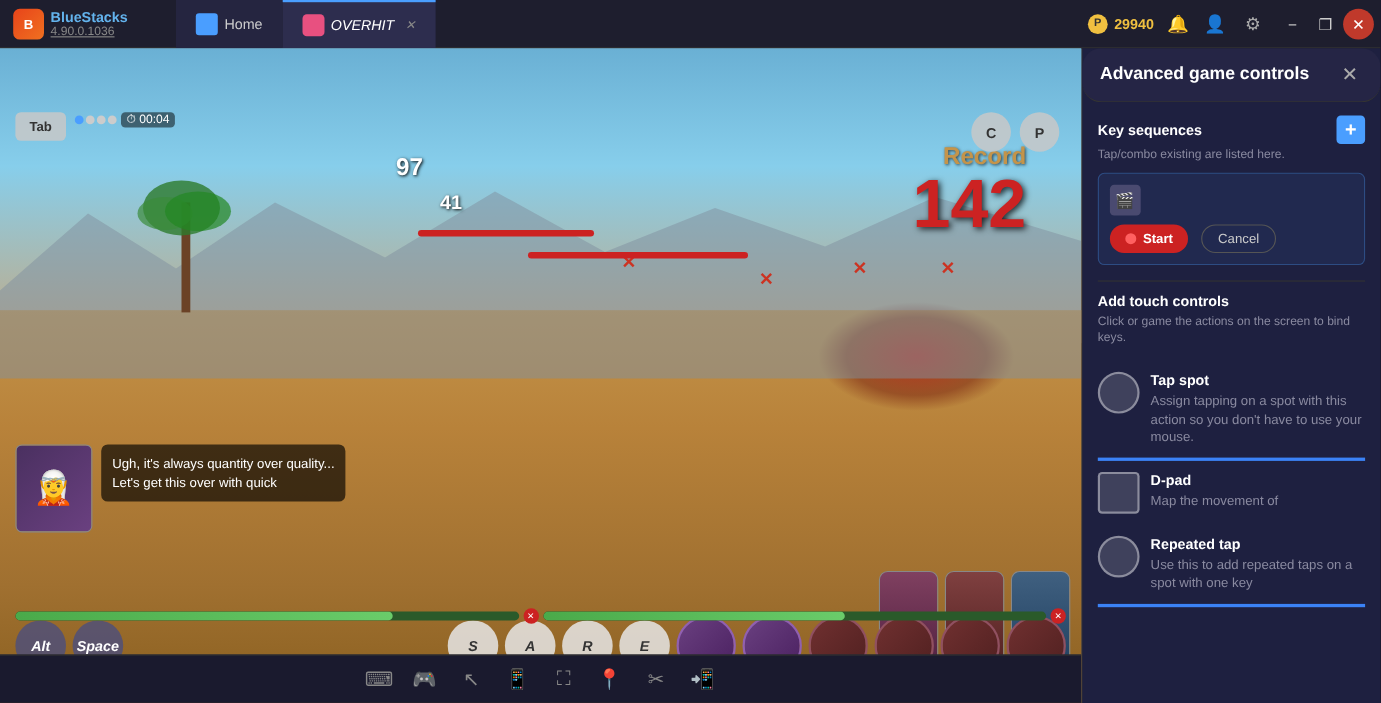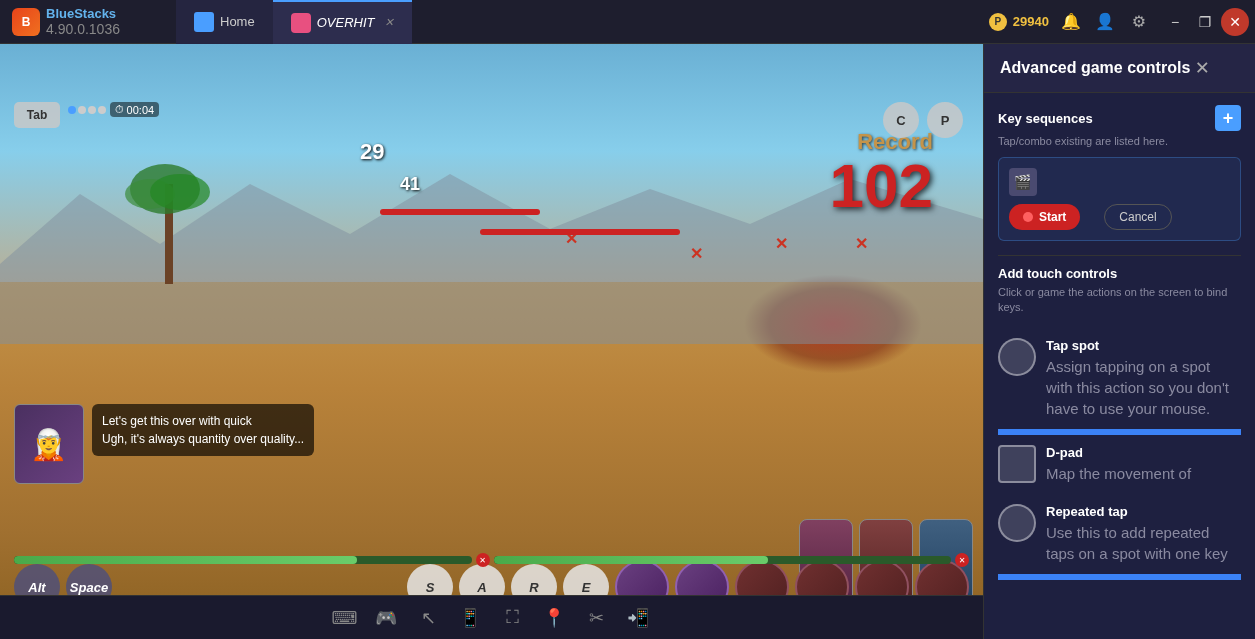--- a/index.html
+++ b/index.html
@@ -10,27 +10,27 @@
       display: flex; align-items: center;
       background: #1e1e2e; height: 44px;
       border-bottom: 1px solid #333;
     }
     #bluestacks-logo {
       display: flex; align-items: center; gap: 6px;
       padding: 0 12px; min-width: 160px;
     }
     .bs-icon { width: 28px; height: 28px; background: linear-gradient(135deg, #e8441a, #f07020); border-radius: 6px; display: flex; align-items: center; justify-content: center; color: white; font-weight: bold; font-size: 12px; }
     .bs-name { color: #63b3ed; font-weight: bold; font-size: 13px; }
-    .bs-version { color: #888; font-size: 14px; }
+    .bs-version { color: #888; font-size: 11px; text-decoration: underline; }
     .tab-home, .tab-game {
       display: flex; align-items: center; gap: 6px;
       padding: 0 18px; height: 44px; cursor: pointer;
       font-size: 13px; color: #ccc;
     }
-    .tab-home { background: #252540; margin-left: 16px; }
+    .tab-home { background: #252540; }
     .tab-game { background: #2d2d4e; color: white; border-top: 2px solid #4a9eff; font-style: italic; }
     .tab-icon { width: 20px; height: 20px; background: #555; border-radius: 50%; }
     .tab-icon.home { background: #4a9eff; border-radius: 3px; }
     .title-spacer { flex: 1; }
     .title-coins { display: flex; align-items: center; gap: 6px; color: #f0c040; font-size: 13px; font-weight: bold; }
     .coin-icon { width: 18px; height: 18px; background: #f0c040; border-radius: 50%; display: flex; align-items: center; justify-content: center; color: #333; font-size: 10px; font-weight: bold; }
     .title-icons { display: flex; align-items: center; gap: 10px; padding: 0 10px; color: #aaa; }
     .title-icon-btn { width: 24px; height: 24px; display: flex; align-items: center; justify-content: center; color: #aaa; font-size: 16px; cursor: pointer; }
     .title-close-area { display: flex; align-items: center; gap: 2px; padding-right: 6px; }
     .wm-btn { width: 28px; height: 28px; border-radius: 50%; display: flex; align-items: center; justify-content: center; cursor: pointer; color: #ccc; font-size: 14px; }
@@ -139,23 +139,24 @@
 
     
     #right-panel {
       width: 272px; height: 639px; background: #1e2040;
       display: flex; flex-direction: column;
       border-left: 1px solid #333;
     }
 
     
     #panel-header {
-      display: flex; align-items: center; 
+      display: flex; align-items: center; justify-content: space-between;
       padding: 12px 16px; background: #252545;
       border-bottom: 1px solid #333;
+      border-radius: 17px;
     }
     .panel-title { color: white; font-size: 16px; font-weight: bold; }
     .panel-close { width: 24px; height: 24px; display: flex; align-items: center; justify-content: center; color: #aaa; cursor: pointer; font-size: 18px; }
 
     
     #panel-content { flex: 1; overflow-y: auto; padding: 12px 14px; }
 
     
     .section-header {
       display: flex; align-items: center; justify-content: space-between;
@@ -171,21 +172,21 @@
 
     
     .record-card {
       background: rgba(74, 158, 255, 0.08); border: 1px solid rgba(74, 158, 255, 0.3);
       border-radius: 6px; padding: 10px; margin-bottom: 14px;
     }
     .record-card-top { display: flex; align-items: flex-start; gap: 8px; margin-bottom: 8px; }
     .record-icon { width: 28px; height: 28px; background: #4a4a70; border-radius: 4px; display: flex; align-items: center; justify-content: center; font-size: 14px; flex-shrink: 0; }
     .record-text-title { color: #5ab0ff; font-size: 12px; font-weight: bold; margin-bottom: 2px; }
     .record-text-desc { color: #8a8aa8; font-size: 11px; line-height: 1.4; }
-    .record-actions { display: flex; gap: 24px; }
+    .record-actions { display: flex; gap: 12px; }
     .btn-start {
       display: flex; align-items: center; gap: 6px;
       background: #cc2222; border-radius: 18px; padding: 5px 14px;
       color: white; font-size: 12px; font-weight: bold; cursor: pointer;
     }
     .btn-start .red-dot { width: 10px; height: 10px; border-radius: 50%; background: #ff6060; }
     .btn-cancel {
       display: flex; align-items: center;
       background: transparent; border: 1px solid #555; border-radius: 18px; padding: 5px 14px;
       color: #ccc; font-size: 12px; cursor: pointer;
@@ -193,30 +194,30 @@
 
     
     .section-divider { border: none; border-top: 1px solid #333; margin: 10px 0; }
 
     
     .touch-desc { color: #8a8aa0; font-size: 11px; margin-bottom: 12px; line-height: 1.4; }
 
     
     .control-item {
       display: flex; align-items: flex-start; gap: 10px;
-      padding: 10px 0; border-bottom: 6px solid #3b82f6;
+      padding: 10px 0; border-bottom: 3px solid #3b82f6;
     }
     .control-thumb {
       width: 38px; height: 38px; border-radius: 50%;
       background: rgba(255,255,255,0.15); border: 2px solid rgba(255,255,255,0.4);
       flex-shrink: 0; display: flex; align-items: center; justify-content: center;
     }
     .control-info { flex: 1; }
     .control-name { color: white; font-size: 13px; font-weight: bold; margin-bottom: 3px; }
-    .control-desc { color: #8a8aa0; font-size: 15px; line-height: 1.4; }
+    .control-desc { color: #8a8aa0; font-size: 12px; line-height: 1.4; }
 
     
     .control-item.dpad { border-bottom: none; }
 
     
     .battle-effect {
       position: absolute; top: 230px; right: 60px;
       width: 180px; height: 100px;
       background: radial-gradient(ellipse, rgba(180,20,20,0.7) 0%, rgba(100,0,0,0.4) 50%, transparent 70%);
       border-radius: 50%;
@@ -318,26 +319,26 @@
     </svg>
 
     <span class="x-mark x1">✕</span>
     <span class="x-mark x2">✕</span>
     <span class="x-mark x3">✕</span>
     <span class="x-mark x4">✕</span>
 
     <div class="enemy-hp1"></div>
     <div class="enemy-hp2"></div>
 
-    <div class="hit-61">29</div>
+    <div class="hit-61">97</div>
     <div class="hit-41">41</div>
 
     <div class="score-area">
       <div class="score-total">Record</div>
-      <div class="score-num">102</div>
+      <div class="score-num">142</div>
     </div>
 
     <div class="game-tab-btn">Tab</div>
     <div class="game-hud-top">
       <div class="hud-dots">
         <div class="hud-dot active"></div>
         <div class="hud-dot"></div>
         <div class="hud-dot"></div>
         <div class="hud-dot"></div>
       </div>
@@ -347,22 +348,22 @@
       </div>
     </div>
     <div class="game-cp">
       <div class="cp-btn">C</div>
       <div class="cp-btn">P</div>
     </div>
 
     <div class="char-dialog">
       <div class="char-portrait">🧝</div>
       <div class="char-text-box">
+        <div class="char-text">Ugh, it's always quantity over quality...</div>
         <div class="char-text">Let's get this over with quick</div>
-        <div class="char-text">Ugh, it's always quantity over quality...</div>
       </div>
     </div>
 
     <div class="char-row">
       <div class="char-portrait-sm" style="background:linear-gradient(180deg,#804060,#502040);">🧝</div>
       <div class="char-portrait-sm" style="background:linear-gradient(180deg,#804040,#502020);">🧙</div>
       <div class="char-portrait-sm" style="background:linear-gradient(180deg,#406080,#204060);">⚔</div>
     </div>
 
     <div class="bottom-bar">

